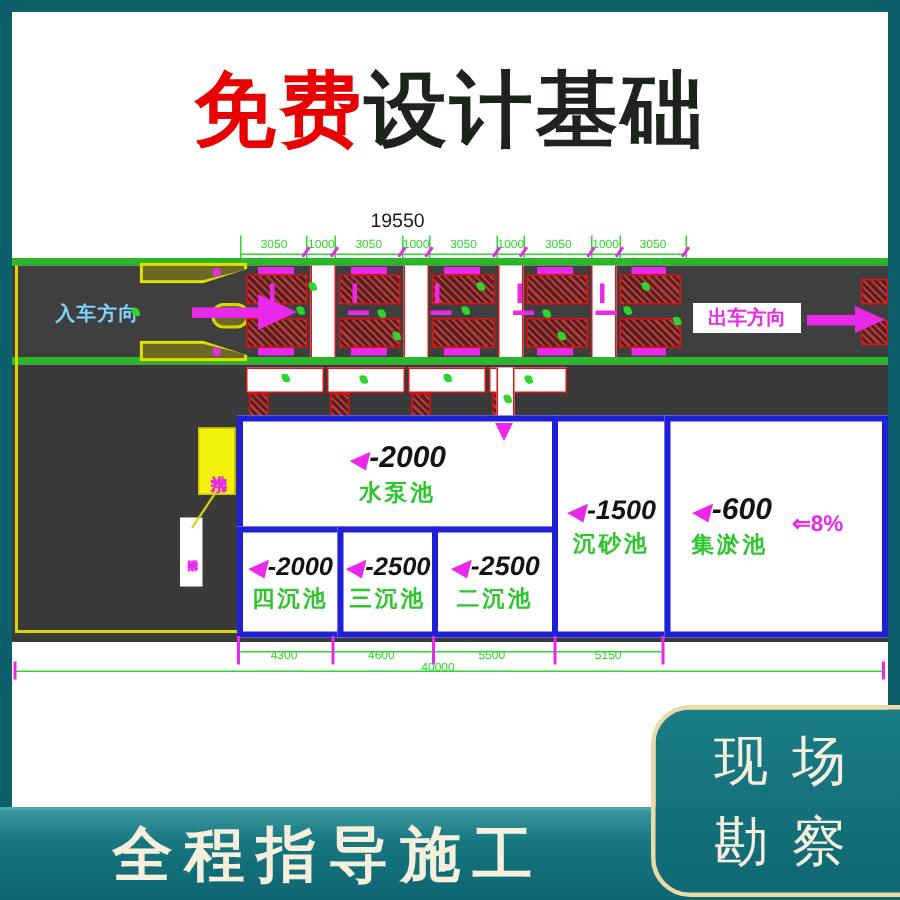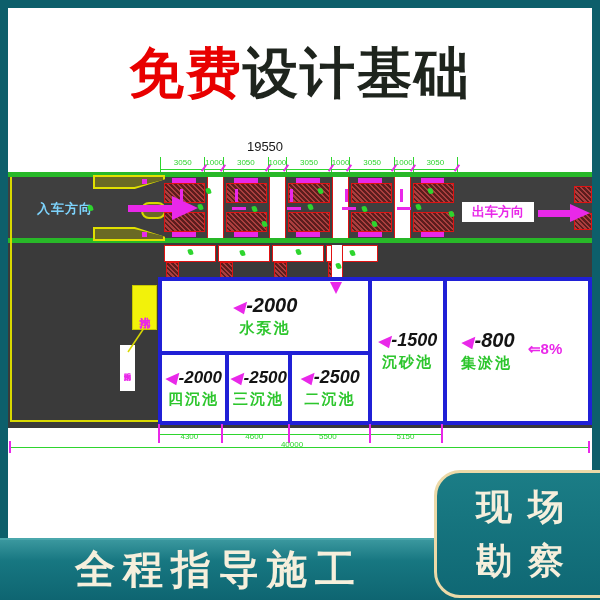--- a/index.html
+++ b/index.html
@@ -123,21 +123,21 @@
     background:linear-gradient(180deg,#3a979e 0%,#177781 35%,#0e6571 100%);
     border-top:2px solid #4aa7ac;box-sizing:border-box;}
   .banner-text{left:0;top:540px;width:430px;height:58px;z-index:6;
     display:flex;align-items:center;justify-content:center;
     font-size:40px;font-weight:900;color:#f6efdc;letter-spacing:8px;text-indent:8px;
     white-space:nowrap;}
   .badge{left:434px;top:470px;width:172px;height:128px;z-index:7;
     background:linear-gradient(180deg,#1b7d86 0%,#0f6874 100%);
     border:3px solid #ecd9a8;border-radius:26px 0 0 26px;box-sizing:border-box;
     display:flex;flex-direction:column;align-items:center;justify-content:center;}
-  .badge .bl{font-size:36px;font-weight:700;color:#f6efdc;letter-spacing:16px;
+  .badge .bl{font-size:36px;font-weight:400;color:#f6efdc;letter-spacing:16px;
     text-indent:16px;line-height:54px;white-space:nowrap;}
   svg.overlay{position:absolute;left:0;top:0;z-index:4;pointer-events:none;}
 </style>
 </head>
 <body>
 
 <div class="abs card"></div>
 
 <div class="abs title">
   <span class="free">免费</span><span>设计基础</span>
@@ -249,21 +249,21 @@
 </div>
 <div class="abs pool pool-2">
   <div class="depth" style="font-size:18px;"><span class="mk">◀</span><span>-2500</span></div>
   <div class="pname">二沉池</div>
 </div>
 <div class="abs pool pool-sand">
   <div class="depth" style="font-size:18px;"><span class="mk">◀</span><span>-1500</span></div>
   <div class="pname">沉砂池</div>
 </div>
 <div class="abs pool pool-silt">
-  <div class="depth"><span class="mk">◀</span><span>-800</span></div>
+  <div class="depth"><span class="mk">◀</span><span>-600</span></div>
   <div class="pname">集淤池</div>
 </div>
 <div class="abs slope">⇐8%</div>
 
 <div class="abs callout-y">排水沟</div>
 <div class="abs callout-w">排水明沟</div>
 <svg class="overlay" width="600" height="600">
   <line x1="144" y1="328" x2="128" y2="352" stroke="#d8d800" stroke-width="1.5"></line>
 </svg>
 

